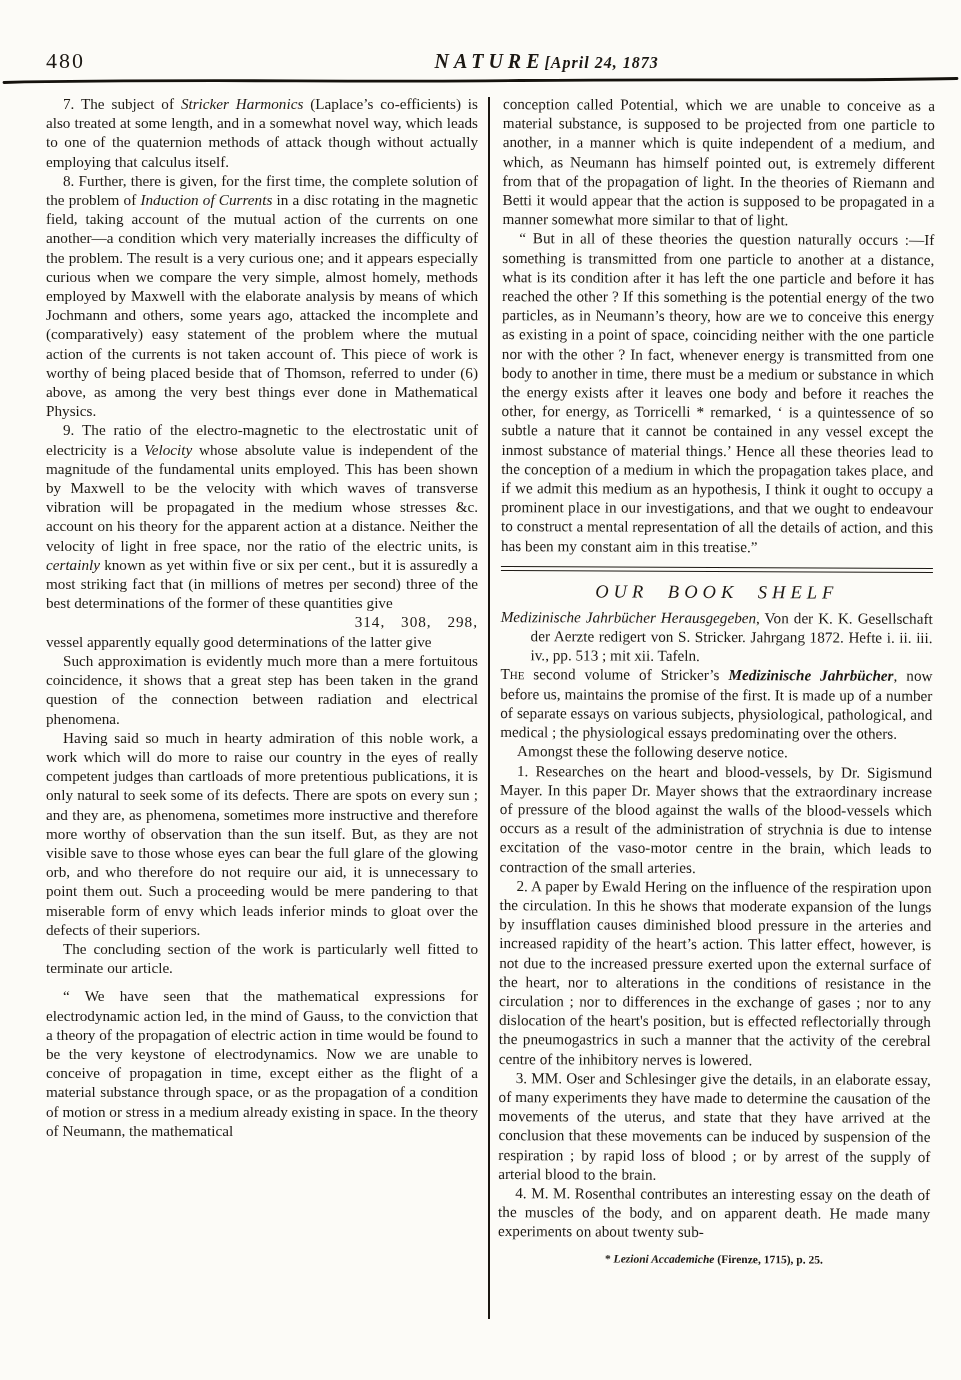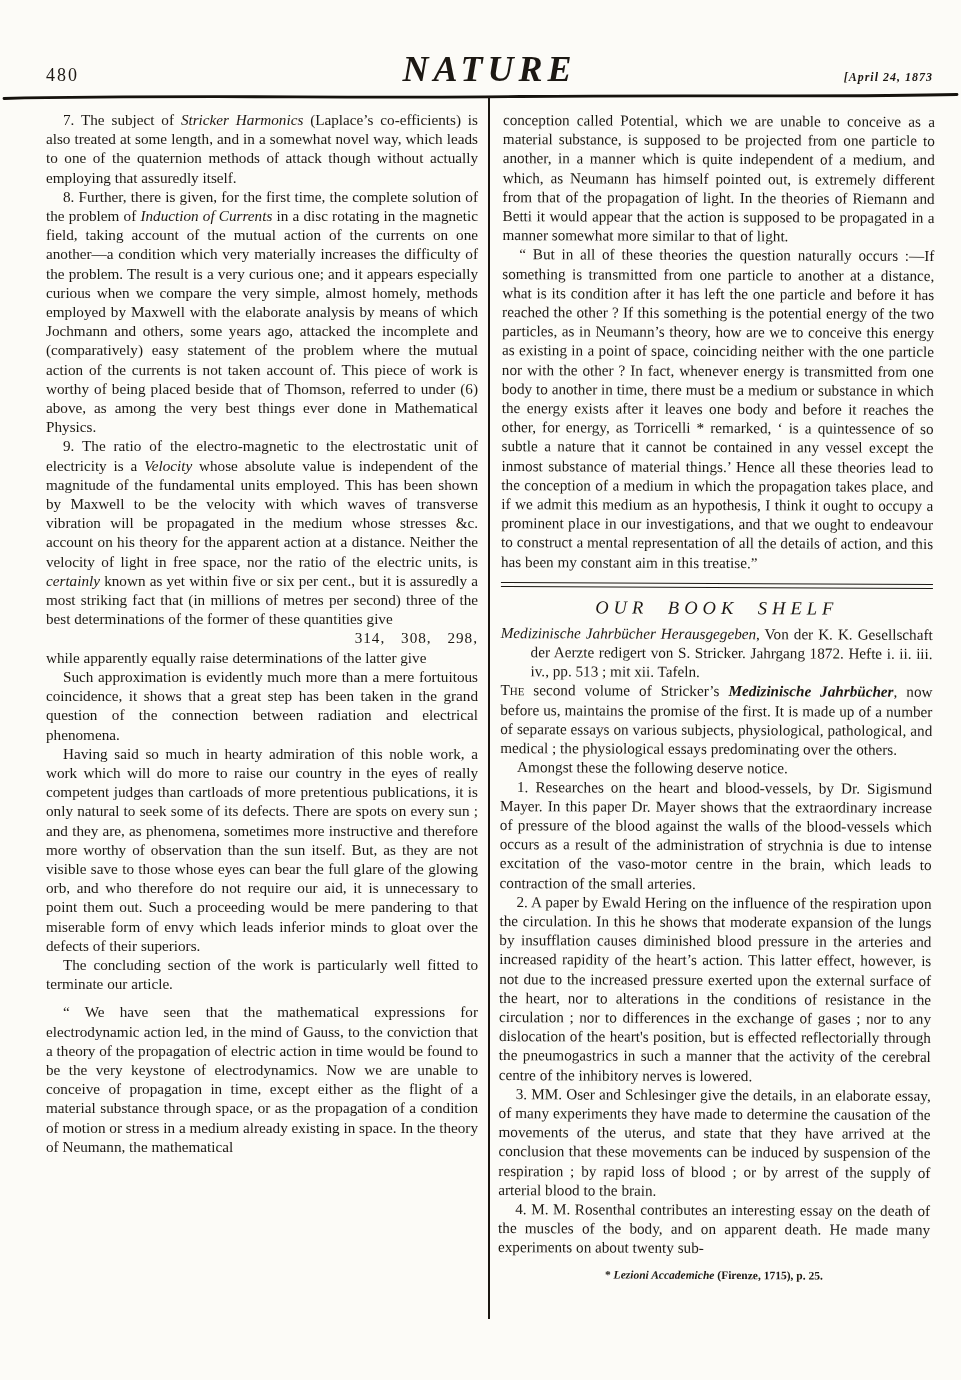--- a/index.html
+++ b/index.html
@@ -12,23 +12,23 @@
     font-family:"Liberation Serif",serif;
     overflow:hidden;
   }
   
   .header{
     display:grid;
     grid-template-columns:1fr auto 1fr;
     align-items:baseline;
     padding:48px 28px 0 46px;
   }
-  .pagenum{font-size:18px;letter-spacing:2px;}
-  .journal{font-size:36px;font-weight:bold;font-style:italic;letter-spacing:5px;justify-self:center;}
-  .issuedate{font-size:12px;font-style:italic;font-weight:bold;text-align:right;letter-spacing:1px;}
+  .pagenum{font-size:22px;letter-spacing:2px;}
+  .journal{font-size:20px;font-weight:bold;font-style:italic;letter-spacing:5px;justify-self:center;}
+  .issuedate{font-size:16px;font-style:italic;font-weight:bold;text-align:left;letter-spacing:1px;}
   .header-rule{display:block;margin:2px 0 0 0;}
   
   .columns{display:flex;padding:9px 26px 0 46px;}
   .col{width:438px;}
   .col-left{padding-right:12px;}
   .col-right{padding-left:13px;transform:rotate(0.25deg);transform-origin:top left;}
   .divider{position:absolute;left:488px;top:97px;width:1.6px;height:1222px;background:#1b1712;}
   
   .blk{margin:0;text-align:justify;font-size:15.2px;line-height:19.2px;}
   .ind{text-indent:17px;}
@@ -58,25 +58,25 @@
   </div>
 
   <svg class="header-rule" width="961" height="9" viewBox="0 0 961 9" xmlns="http://www.w3.org/2000/svg">
     <path d="M 4,6.5 C 180,2.5 340,6.5 520,4.5 S 840,5.5 957,2.5" stroke="#15120d" stroke-width="2.8" fill="none" stroke-linecap="round"></path>
   </svg>
 
   <div class="divider"></div>
 
   <div class="columns">
     <div class="col col-left">
-        <p class="blk ind"><span>7. The subject of </span><span class="it">Stricker Harmonics</span><span> (Laplace’s co-efficients) is also treated at some length, and in a somewhat novel way, which leads to one of the quaternion methods of attack though without actually employing that assuredly itself.</span></p>
+        <p class="blk ind"><span>7. The subject of </span><span class="it">Stricker Harmonics</span><span> (Laplace’s co-efficients) is also treated at some length, and in a somewhat novel way, which leads to one of the quaternion methods of attack though without actually employing that calculus itself.</span></p>
         <p class="blk ind"><span>8. Further, there is given, for the first time, the complete solution of the problem of </span><span class="it">Induction of Currents</span><span> in a disc rotating in the magnetic field, taking account of the mutual action of the currents on one another—a condition which very materially increases the difficulty of the problem.  The result is a very curious one; and it appears especially curious when we compare the very simple, almost homely, methods employed by Maxwell with the elaborate analysis by means of which Jochmann and others, some years ago, attacked the incomplete and (comparatively) easy statement of the problem where the mutual action of the currents is not taken account of. This piece of work is worthy of being placed beside that of Thomson, referred to under (6) above, as among the very best things ever done in Mathematical Physics.</span></p>
         <p class="blk ind"><span>9. The ratio of the electro-magnetic to the electrostatic unit of electricity is a </span><span class="it">Velocity</span><span> whose absolute value is independent of the magnitude of the fundamental units employed.  This has been shown by Maxwell to be the velocity with which waves of transverse vibration will be propagated in the medium whose stresses &amp;c. account on his theory for the apparent action at a distance.  Neither the velocity of light in free space, nor the ratio of the electric units, is </span><span class="it">certainly</span><span> known as yet within five or six per cent., but it is assuredly a most striking fact that (in millions of metres per second) three of the best determinations of the former of these quantities give</span></p>
         <p class="blk center"><span>314, 308, 298,</span></p>
-        <p class="blk "><span>while apparently equally raise determinations of the latter give</span></p>
+        <p class="blk "><span>vessel apparently equally good determinations of the latter give</span></p>
         <p class="blk ind"><span>Such approximation is evidently much more than a mere fortuitous coincidence, it shows that a great step has been taken in the grand question of the connection between radiation and electrical phenomena.</span></p>
         <p class="blk ind"><span>Having said so much in hearty admiration of this noble work, a work which will do more to raise our country in the eyes of really competent judges than cartloads of more pretentious publications, it is only natural to seek some of its defects.  There are spots on every sun ; and they are, as phenomena, sometimes more instructive and therefore more worthy of observation than the sun itself. But, as they are not visible save to those whose eyes can bear the full glare of the glowing orb, and who therefore do not require our aid, it is unnecessary to point them out. Such a proceeding would be mere pandering to that miserable form of envy which leads inferior minds to gloat over the defects of their superiors.</span></p>
         <p class="blk ind"><span>The concluding section of the work is particularly well fitted to terminate our article.</span></p>
         <p class="blk ind spaced"><span>“ We have seen that the mathematical expressions for electrodynamic action led, in the mind of Gauss, to the conviction that a theory of the propagation of electric action in time would be found to be the very keystone of electrodynamics.  Now we are unable to conceive of propagation in time, except either as the flight of a material substance through space, or as the propagation of a condition of motion or stress in a medium already existing in space.  In the theory of Neumann, the mathematical</span></p>
       </div>
     <div class="col col-right">
         <p class="blk "><span>conception called Potential, which we are unable to conceive as a material substance, is supposed to be projected from one particle to another, in a manner which is quite independent of a medium, and which, as Neumann has himself pointed out, is extremely different from that of the propagation of light.  In the theories of Riemann and Betti it would appear that the action is supposed to be propagated in a manner somewhat more similar to that of light.</span></p>
         <p class="blk ind"><span>“ But in all of these theories the question naturally occurs :—If something is transmitted from one particle to another at a distance, what is its condition after it has left the one particle and before it has reached the other ? If this something is the potential energy of the two particles, as in Neumann’s theory, how are we to conceive this energy as existing in a point of space, coinciding neither with the one particle nor with the other ?  In fact, whenever energy is transmitted from one body to another in time, there must be a medium or substance in which the energy exists after it leaves one body and before it reaches the other, for energy, as Torricelli * remarked, ‘ is a quintessence of so subtle a nature that it cannot be contained in any vessel except the inmost substance of material things.’  Hence all these theories lead to the conception of a medium in which the propagation takes place, and if we admit this medium as an hypothesis, I think it ought to occupy a prominent place in our investigations, and that we ought to endeavour to construct a mental representation of all the details of action, and this has been my constant aim in this treatise.”</span></p>
         <div class="rule-double"></div>
         <h2 class="blk heading"><span>OUR BOOK SHELF</span></h2>

